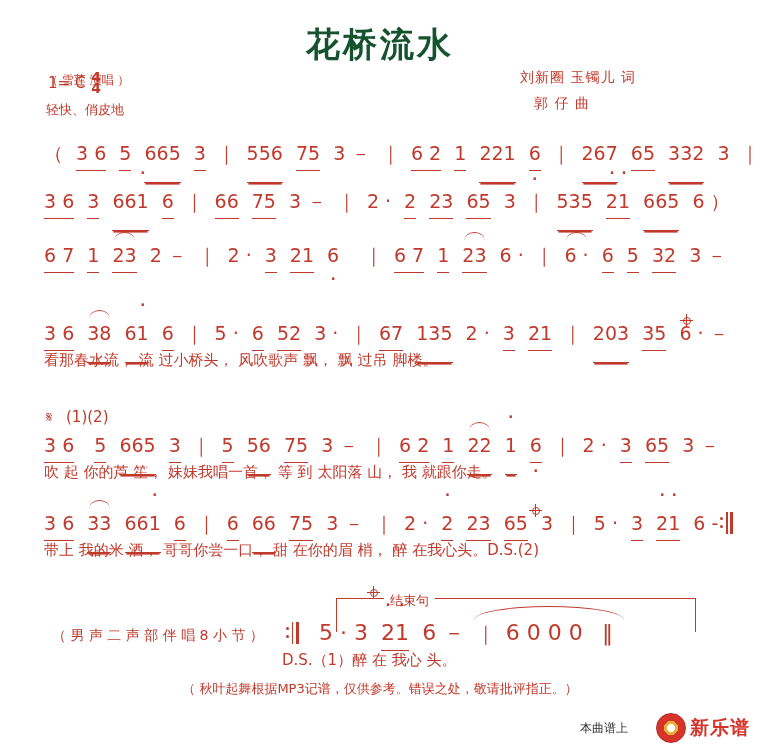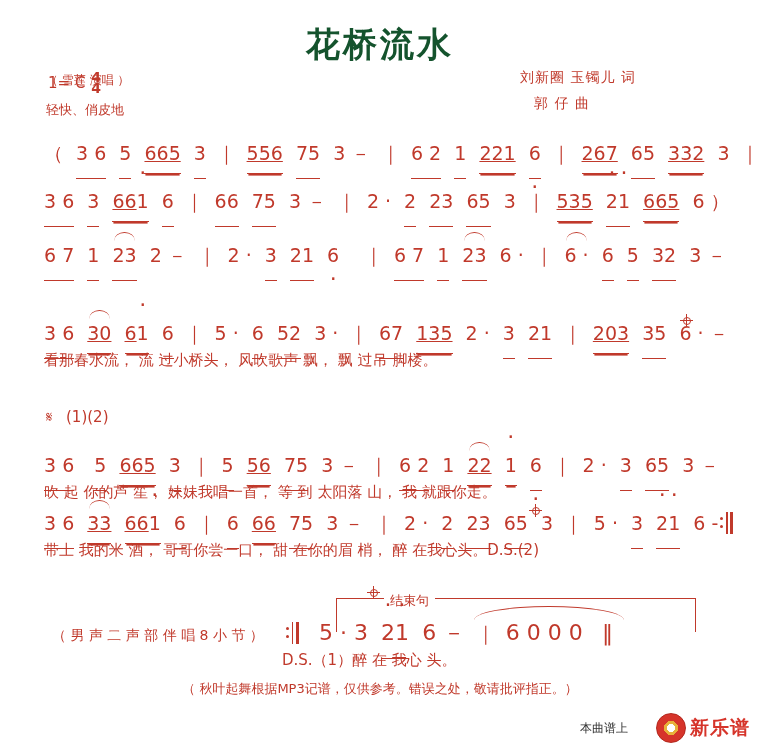--- a/index.html
+++ b/index.html
@@ -66,23 +66,23 @@
   }
   .lyrics {
     font-size: 15px; color: #c0392b;
     height: 24px; line-height: 24px;
     letter-spacing: 0px;
     font-family: "DejaVu Sans", sans-serif;
   }
   .notes span, .lyrics span { display: inline-block; }
 
   
-  .u1 { border-bottom: 1.6px solid #c0392b; padding-bottom: 10px; }
-  .u2 { border-bottom: 1.6px solid #c0392b; padding-bottom: 5px;
-        box-shadow: 0 3px 0 -1.4px #c0392b; text-decoration: underline; }
+  .u1 { border-bottom: 1.6px solid #c0392b; padding-bottom: 2px; }
+  .u2 { border-bottom: 1.6px solid #c0392b; padding-bottom: 14px;
+        box-shadow: 0 3px 0 -1.4px #c0392b; }
   .dotabove { position: relative; }
   .dotabove::after {
     content: "·"; position: absolute; top: -13px; left: 50%;
     transform: translateX(-50%); font-size: 22px; line-height: 0;
   }
   .dotbelow { position: relative; }
   .dotbelow::after {
     content: "·"; position: absolute; bottom: -9px; left: 50%;
     transform: translateX(-50%); font-size: 22px; line-height: 0;
   }
@@ -261,21 +261,21 @@
       <span class="u1">6</span><span class="sp"></span>
       <span class="u1">5</span><span class="sp"></span>
       <span class="u1">32</span><span class="sp"></span>
       <span>3 －</span>
     </div>
   </div>
 
   <div class="line" style="top:318px">
     <div class="notes">
       <span class="u1">3 6</span><span class="sp"></span>
-      <span class="u2 tie">30</span><span class="sp"></span>
+      <span class="u2 tie">38</span><span class="sp"></span>
       <span class="u2">6<span class="dotabove">1</span></span><span class="sp"></span>
       <span class="u1">6</span>
       <span class="bar">｜</span>
       <span>5 ·</span><span class="sp"></span>
       <span class="u1">6</span><span class="sp"></span>
       <span class="u1">52</span><span class="sp"></span>
       <span>3 ·</span>
       <span class="bar">｜</span>
       <span class="u1">67</span><span class="sp"></span>
       <span class="u2">135</span><span class="sp"></span>
@@ -286,21 +286,21 @@
       <span class="u2">203</span><span class="sp"></span>
       <span class="u1">35</span><span class="sp"></span>
       <span>6 · －</span>
     </div>
     <div class="lyrics">看那春水流，   流 过小桥头，   风吹歌声 飘，     飘 过吊 脚楼。</div>
   </div>
 
   <div class="segno" style="top:408px; left:46px">𝄋</div>
   <div class="segno" style="top:408px; left:66px">(1)(2)</div>
 
-  <div class="line" style="top:450px">
+  <div class="line" style="top:430px">
     <div class="notes">
       <span class="u1">3 6</span><span class="sp2"></span>
       <span class="u1">5</span><span class="sp"></span>
       <span class="u2">665</span><span class="sp"></span>
       <span class="u1">3</span>
       <span class="bar">｜</span>
       <span class="u1">5</span><span class="sp"></span>
       <span class="u2">56</span><span class="sp"></span>
       <span class="u1">75</span><span class="sp"></span>
       <span>3 －</span>

